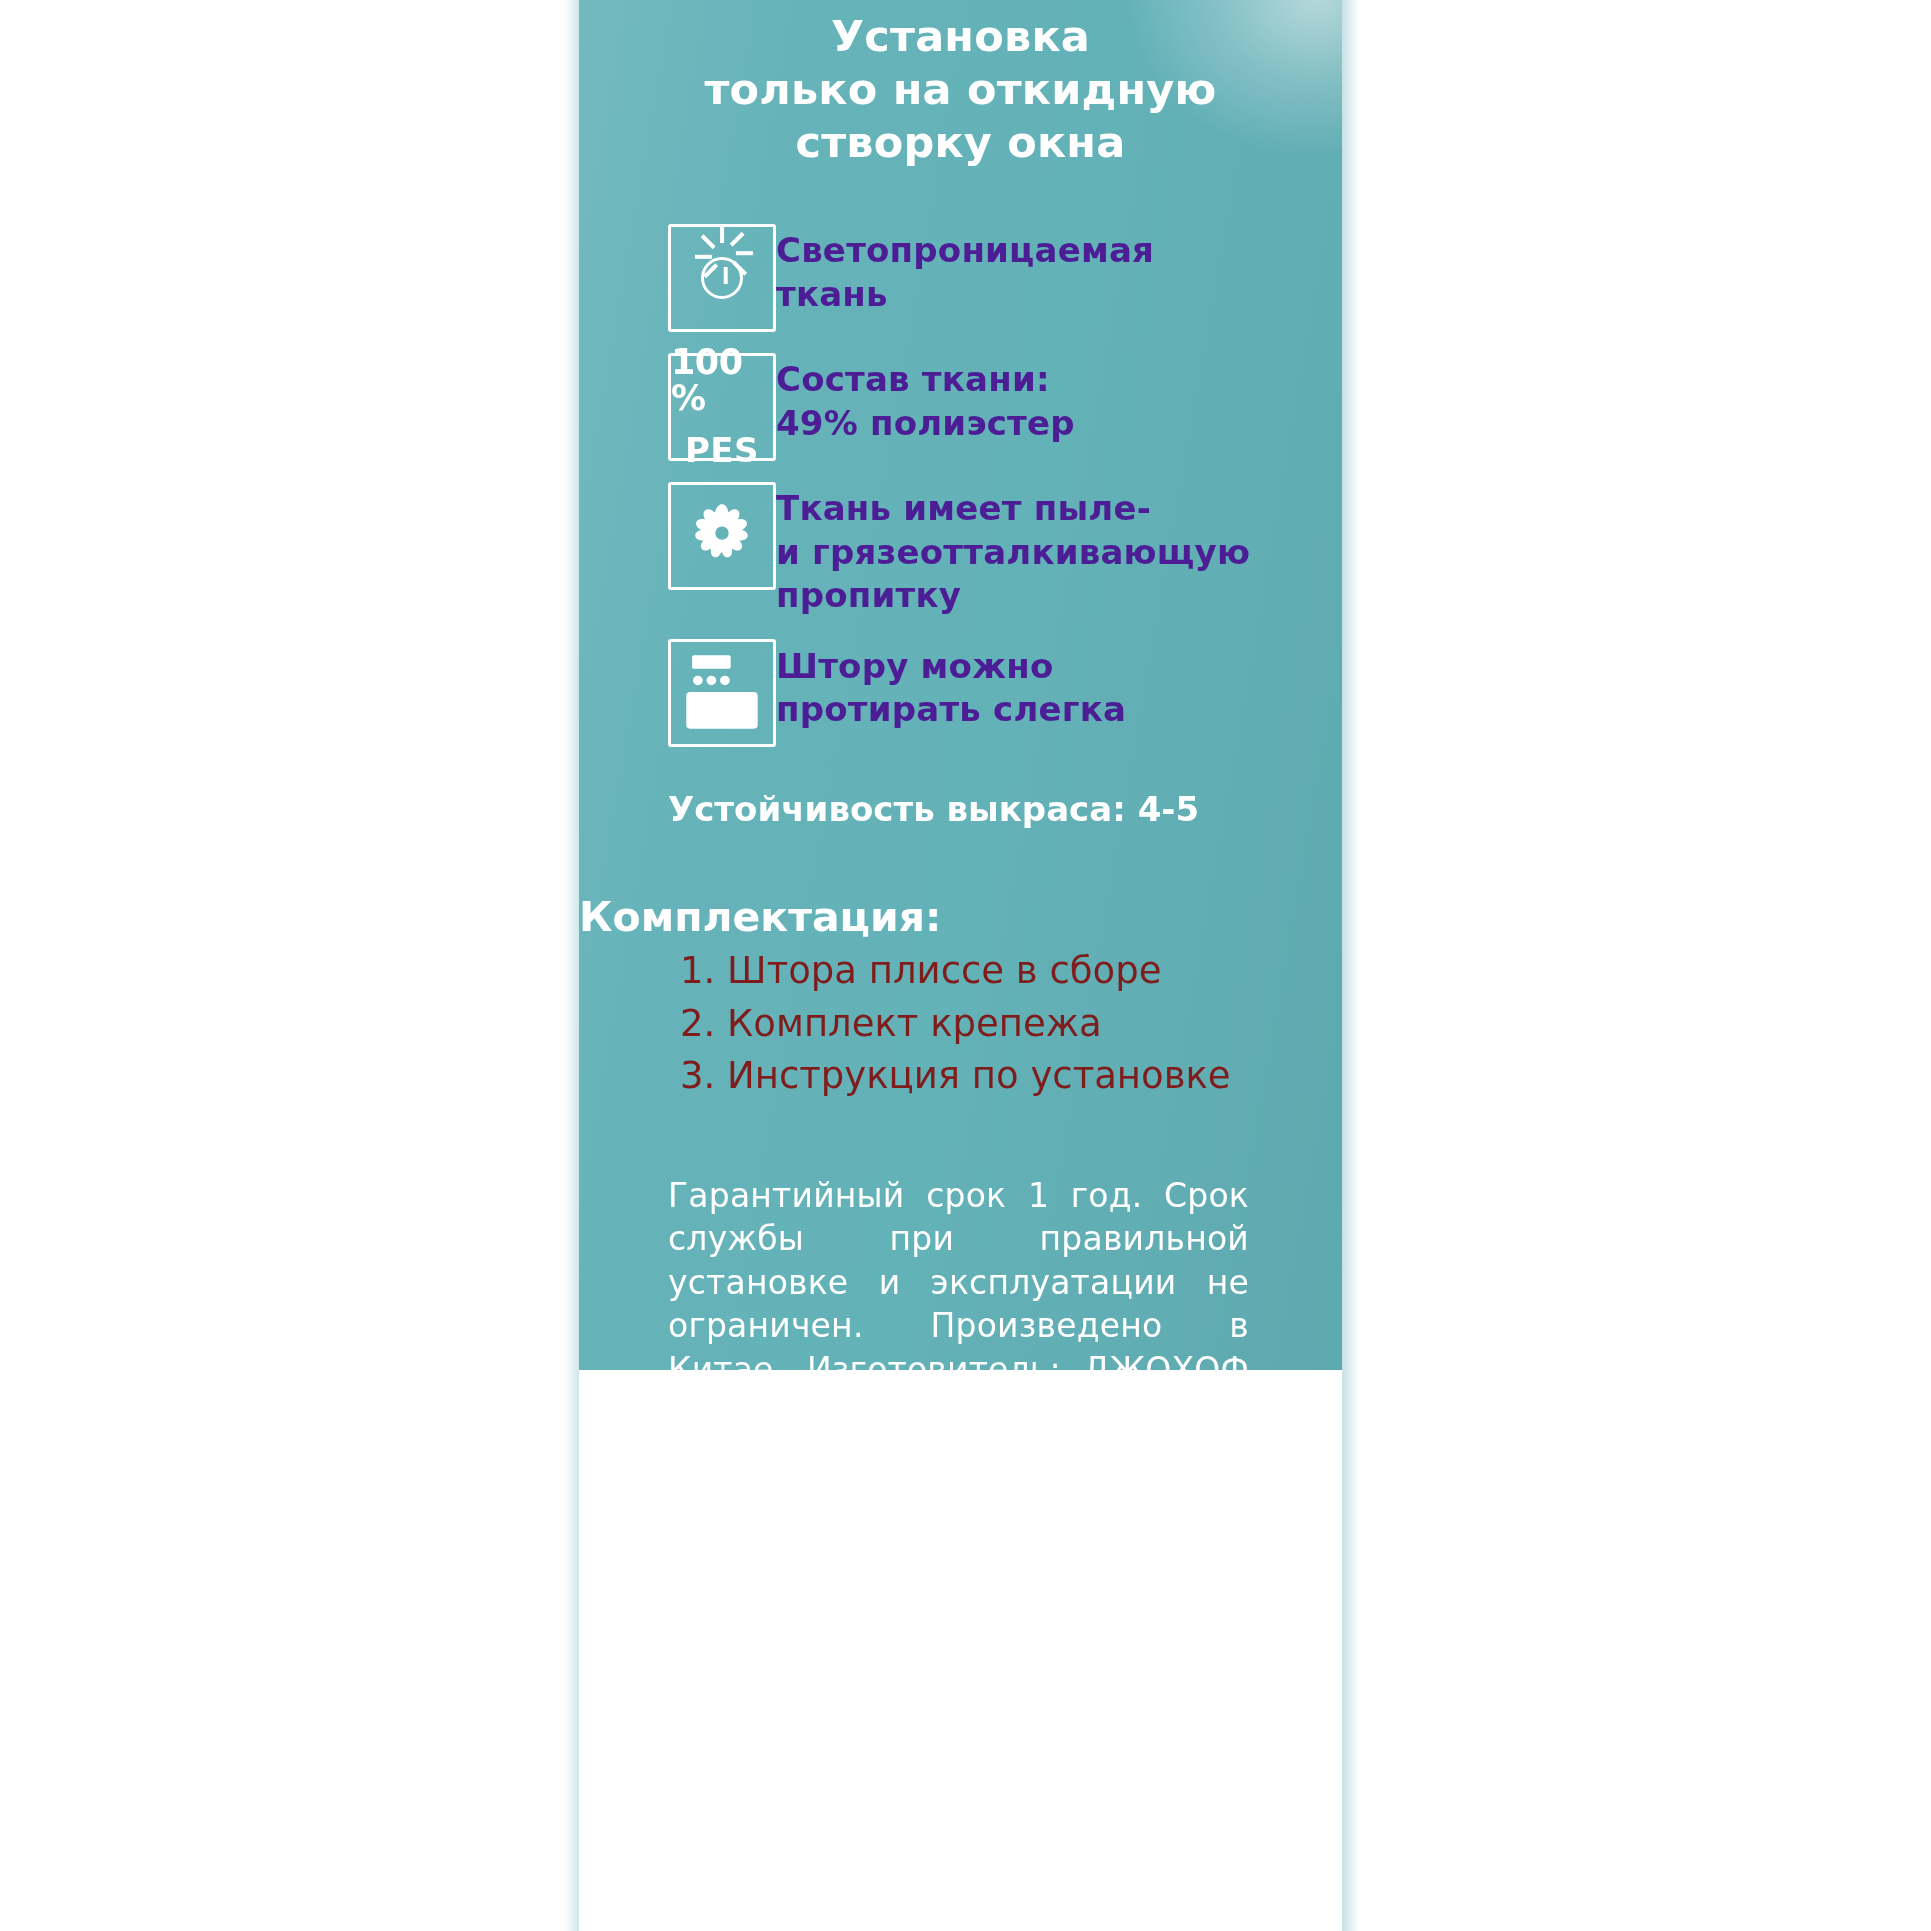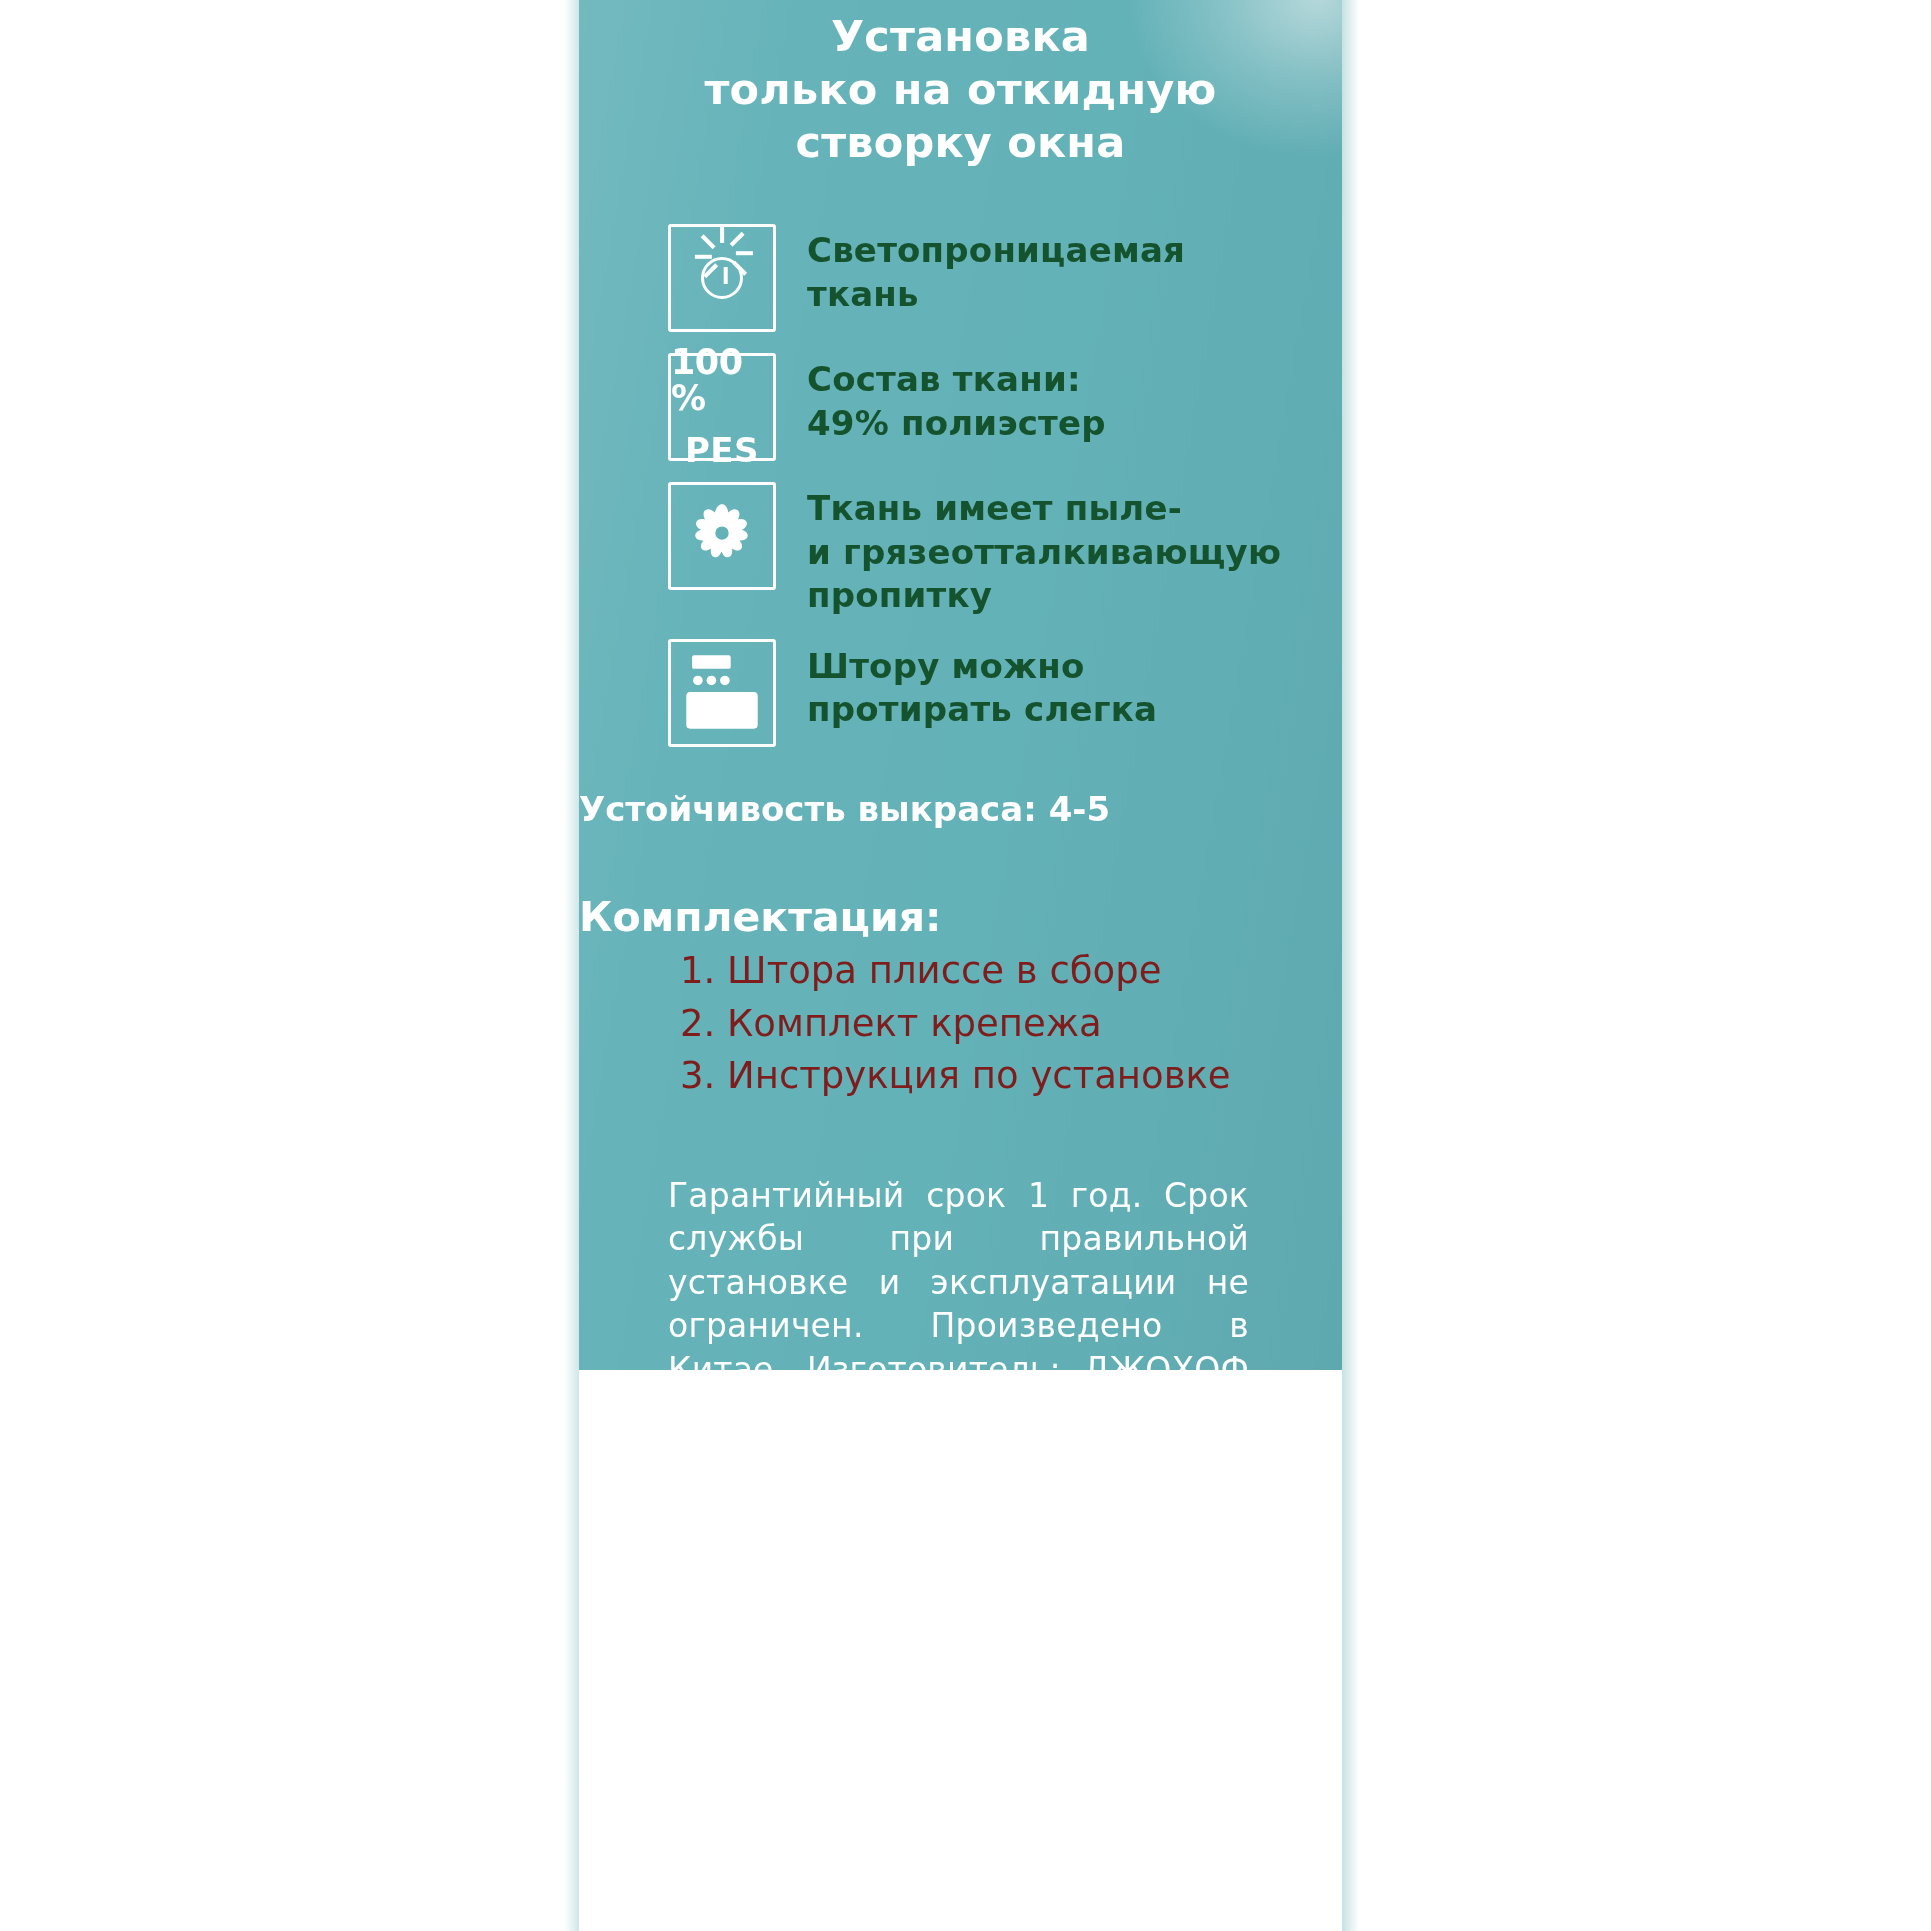--- a/index.html
+++ b/index.html
@@ -106,26 +106,25 @@
   .icon-box {
     flex: 0 0 auto;
     width: 108px;
     height: 108px;
     border: 3.9px solid #ffffff;
     border-radius: 2.9px;
     position: relative;
     box-sizing: border-box;
   }
   .feature-text {
-    margin-left: 31px;
     font-weight: bold;
     font-size: 34px;
     line-height: 1.28;
     padding-top: 5.8px;
-    color: #14532d;
+    color: #4c1d95;
     letter-spacing: 0.2px;
   }
 
   
   .sun-core {
     position: absolute;
     left: 50%; top: 50%;
     width: 42px; height: 42px;
     margin-left: -21px; margin-top: -21px;
     border: 3.9px solid #ffffff;
@@ -156,20 +155,21 @@
 
   
   .splash { position: absolute; left: 50%; top: 50%; transform: translate(-50%,-50%); }
 
   
   .wipe { position: absolute; left: 50%; top: 50%; transform: translate(-50%,-50%); }
 
   
   .colorfast {
     margin-top: 42px;
+    padding-left: 89px;
     font-weight: bold;
     font-size: 34px;
     color: #ffffff;
   }
 
   
   .kit-title {
     margin-top: 64px;
     font-weight: bold;
     font-size: 41px;

